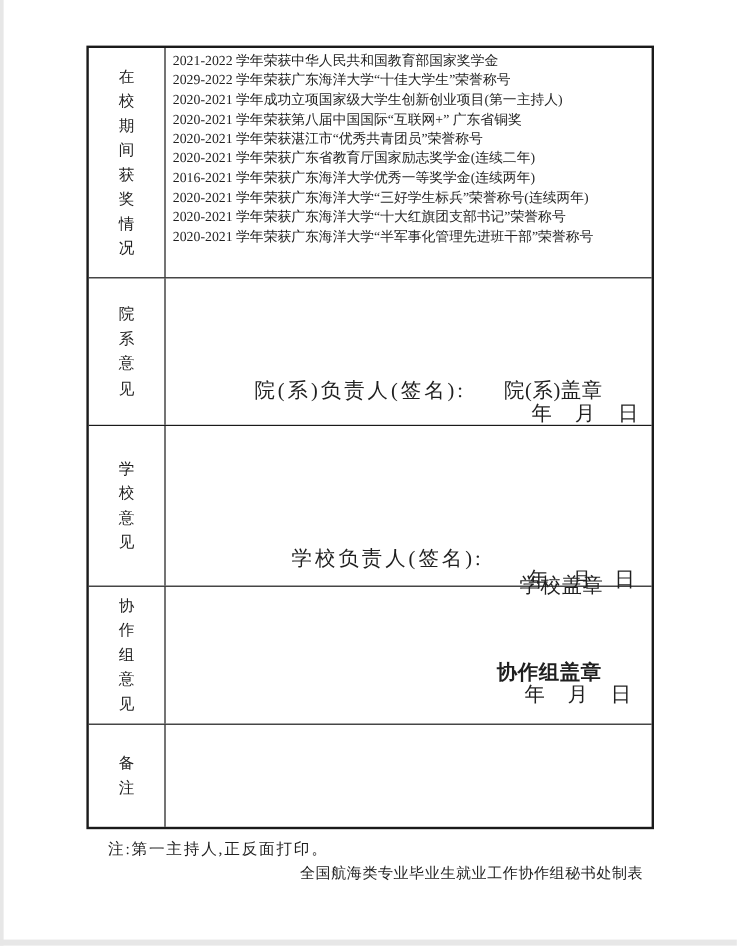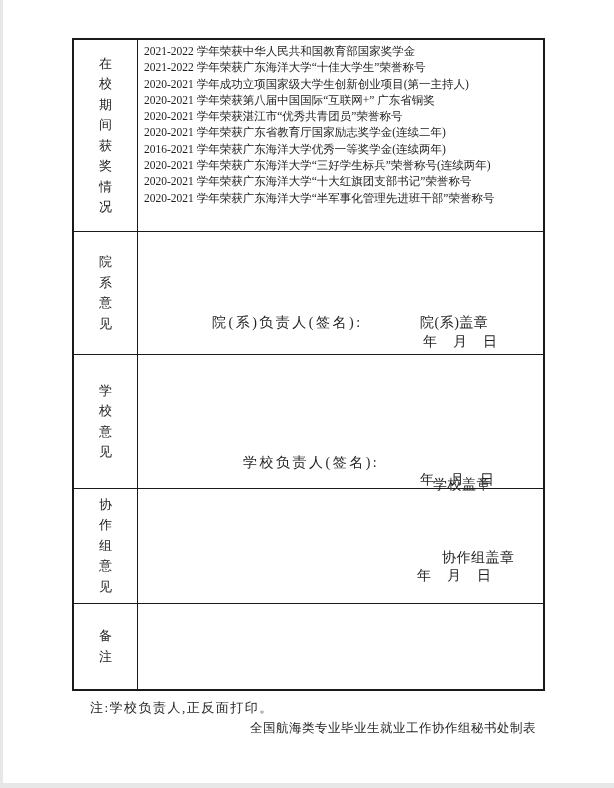--- a/index.html
+++ b/index.html
@@ -42,34 +42,34 @@
     font-size: 13px; line-height: 20.5px;
     letter-spacing: 0;
   }
   .content-cell { flex: 1; position: relative; }
   .awards-list {
     padding: 3px 4px 0 6px;
     font-size: 11.5px;
     line-height: 16.3px;
     white-space: nowrap;
   }
-  .abs-label { position: absolute; font-size: 14px; white-space: nowrap; }
+  .abs-label { position: absolute; font-size: 17px; white-space: nowrap; }
   .sign-label { letter-spacing: 2.5px; }
   .seal-label { letter-spacing: 0.5px; }
-  .date-label { letter-spacing: 1px; }
+  .date-label { letter-spacing: 1px; margin-left: 20px; }
   
   .dept-sign  { left: 74px;  top: 82px; }
   .dept-seal  { left: 282px; top: 82px; }
   .dept-date  { left: 285px; top: 101px; }
   
   .school-sign { left: 105px; top: 99px; text-align: center; }
   .school-seal { left: 295px; top: 99px; margin-top: 22px; }
   .school-date { left: 282px; top: 116px; }
   
-  .group-seal { left: 304px; top: 60px; }
+  .group-seal { left: 276px; top: 60px; font-weight: bold; }
   .group-date { left: 279px; top: 78px; }
   .footnote {
     position: absolute; left: 90px; top: 699px;
     font-size: 13px; letter-spacing: 1.5px; white-space: nowrap;
   }
   .credit-line {
     position: absolute; left: 250px; top: 720px;
     font-size: 12.5px; letter-spacing: 0.5px; white-space: nowrap;
   }
 </style>
@@ -88,21 +88,21 @@
         <div class="vchar">期</div>
         <div class="vchar">间</div>
         <div class="vchar">获</div>
         <div class="vchar">奖</div>
         <div class="vchar">情</div>
         <div class="vchar">况</div>
       </div>
     <div class="content-cell">
       <div class="awards-list">
           <div class="award-line">2021-2022 学年荣获中华人民共和国教育部国家奖学金</div>
-          <div class="award-line">2021-2022 学年荣获广东海洋大学“十佳大学生”荣誉称号</div>
+          <div class="award-line">2029-2022 学年荣获广东海洋大学“十佳大学生”荣誉称号</div>
           <div class="award-line">2020-2021 学年成功立项国家级大学生创新创业项目(第一主持人)</div>
           <div class="award-line">2020-2021 学年荣获第八届中国国际“互联网+” 广东省铜奖</div>
           <div class="award-line">2020-2021 学年荣获湛江市“优秀共青团员”荣誉称号</div>
           <div class="award-line">2020-2021 学年荣获广东省教育厅国家励志奖学金(连续二年)</div>
           <div class="award-line">2016-2021 学年荣获广东海洋大学优秀一等奖学金(连续两年)</div>
           <div class="award-line">2020-2021 学年荣获广东海洋大学“三好学生标兵”荣誉称号(连续两年)</div>
           <div class="award-line">2020-2021 学年荣获广东海洋大学“十大红旗团支部书记”荣誉称号</div>
           <div class="award-line">2020-2021 学年荣获广东海洋大学“半军事化管理先进班干部”荣誉称号</div>
         </div>
     </div>
@@ -153,14 +153,14 @@
   <div class="form-row row-remarks">
     <div class="header-cell">
         <div class="vchar">备</div>
         <div class="vchar">注</div>
       </div>
     <div class="content-cell"></div>
   </div>
 
 </div>
 
-<div class="footnote">注:学校负责人,正反面打印。</div>
+<div class="footnote">注:第一主持人,正反面打印。</div>
 <div class="credit-line">全国航海类专业毕业生就业工作协作组秘书处制表</div>
 
 </body></html>

